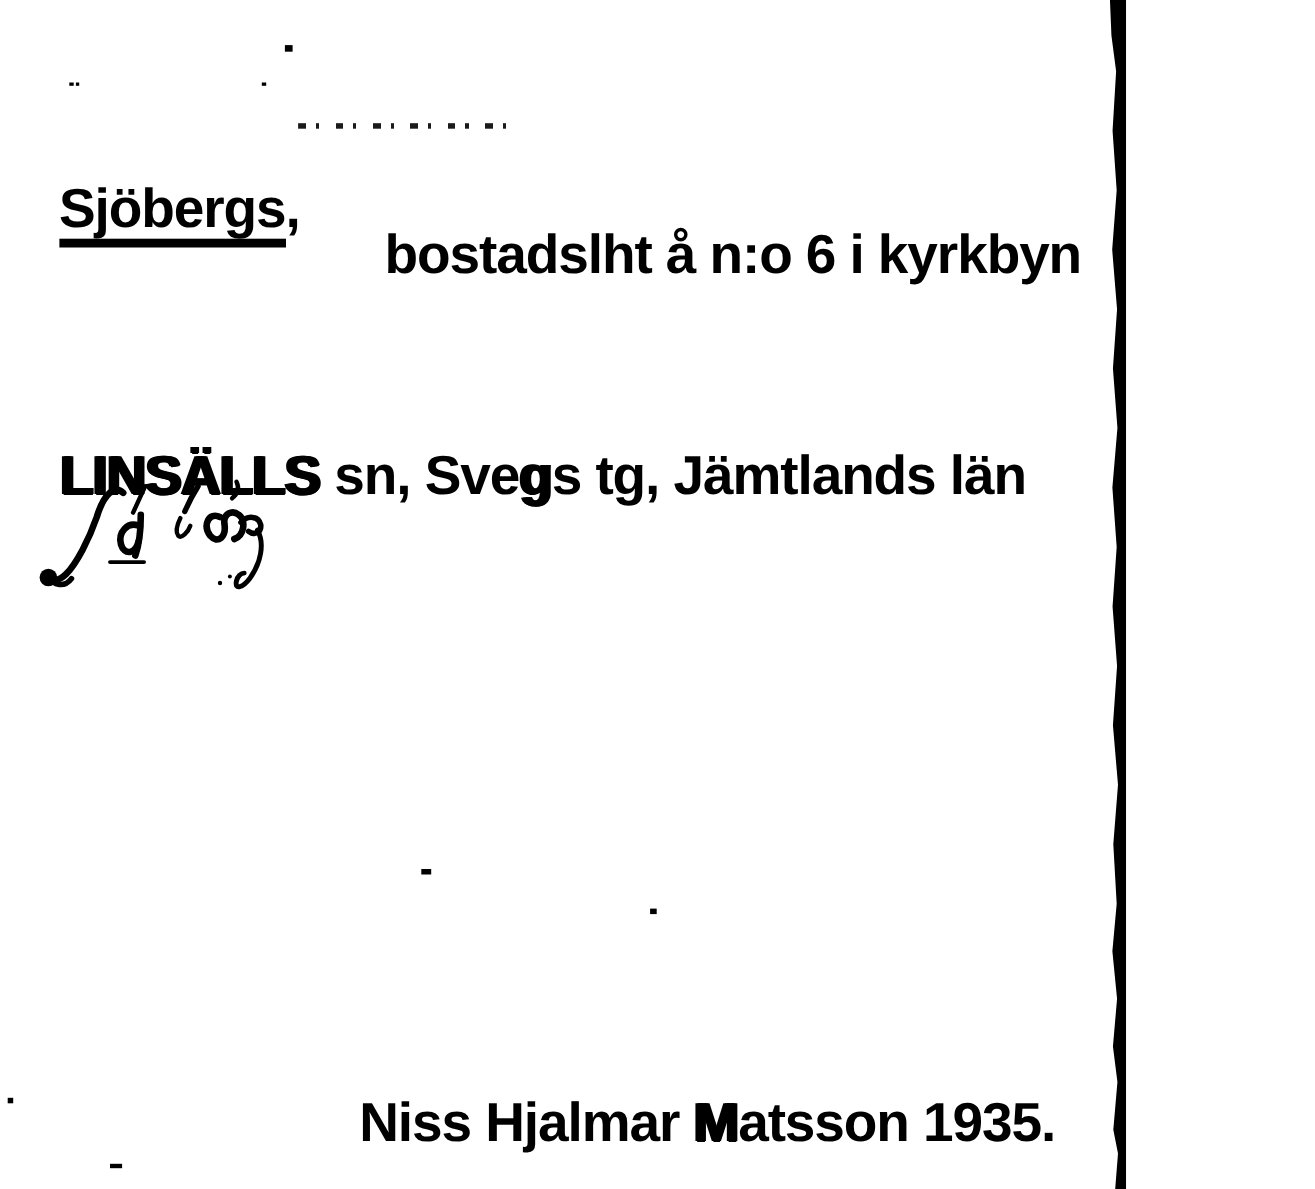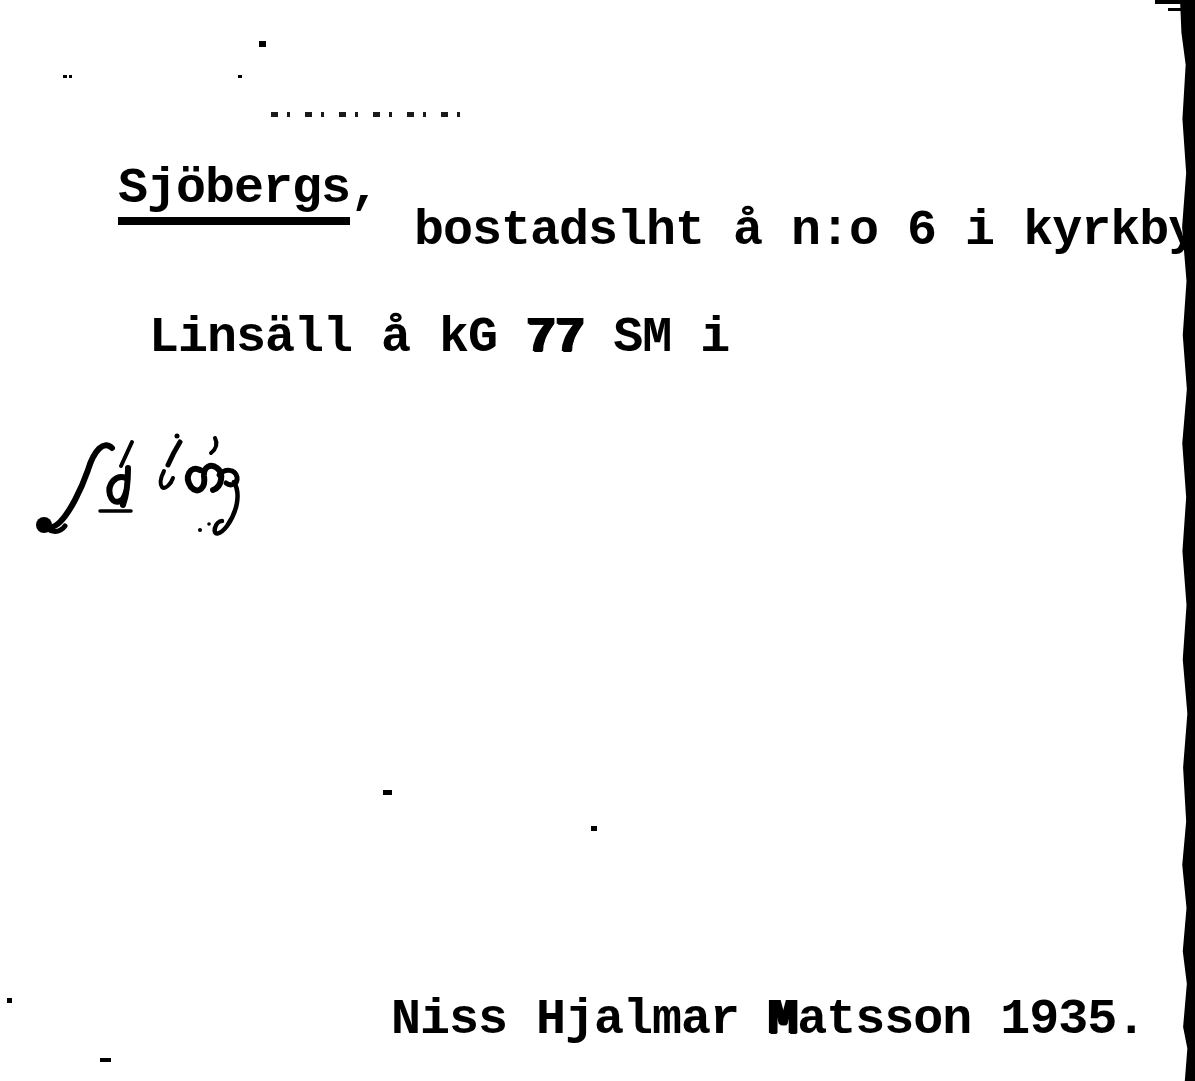--- a/index.html
+++ b/index.html
@@ -2,25 +2,25 @@
 <html><head>
 <meta charset="utf-8">
 <style>
   html, body {
     margin: 0;
     padding: 0;
     background: #ffffff;
   }
   .card {
     position: relative;
-    width: 1195px;
+    width: 1024px;
     height: 1081px;
     background: #ffffff;
     color: #000000;
-    font-family: Liberation Mono, monospace;
+    font-family: Liberation Sans, sans-serif;
     font-weight: 700;
     overflow: hidden;
   }
   .tline {
     position: absolute;
     font-size: 50px;
     line-height: 1;
     letter-spacing: -1px;
     white-space: pre;
   }
@@ -81,24 +81,24 @@
   <div class="dotted-row"></div>
 
   <div class="tline" style="left:2px; top:114px;">
     <span class="underlined">Sjöbergs</span><span>,</span>
   </div>
 
   <div class="tline" style="left:298px; top:156px;">
     <span>bostadslht å n:o 6 i kyrkbyn</span>
   </div>
 
-  <div class="tline" style="left:33px; top:263px;">
-    <span>Linsäll å kG </span><span class="heavy">77</span><span> SM i</span>
+
+  <div class="tline" style="left:3px; top:357px;">
+    <span class="heavy">LINSÄLLS</span><span> sn, Sve</span><span class="heavy">g</span><span>s tg, Jämtlands län</span>
   </div>
-
 
   <div class="signature">
     <svg width="215" height="120" viewBox="0 0 215 120" xmlns="http://www.w3.org/2000/svg" fill="none" stroke="#000000" stroke-linecap="round" stroke-linejoin="round">
 
       <path d="M 84 16 C 76 8 66 18 60 38 C 53 58 42 80 32 90 C 26 96 18 98 16 90" stroke-width="6"></path>
       <circle cx="16" cy="93" r="8" fill="#000000" stroke="none"></circle>
       <path d="M 17 92 C 20 101 31 102 37 94" stroke-width="5"></path>
 
       <path d="M 98 46 C 88 42 79 52 82 63 C 85 73 95 72 98 60" stroke-width="6"></path>
       <path d="M 100 36 C 100 48 99 62 95 73" stroke-width="6"></path>

